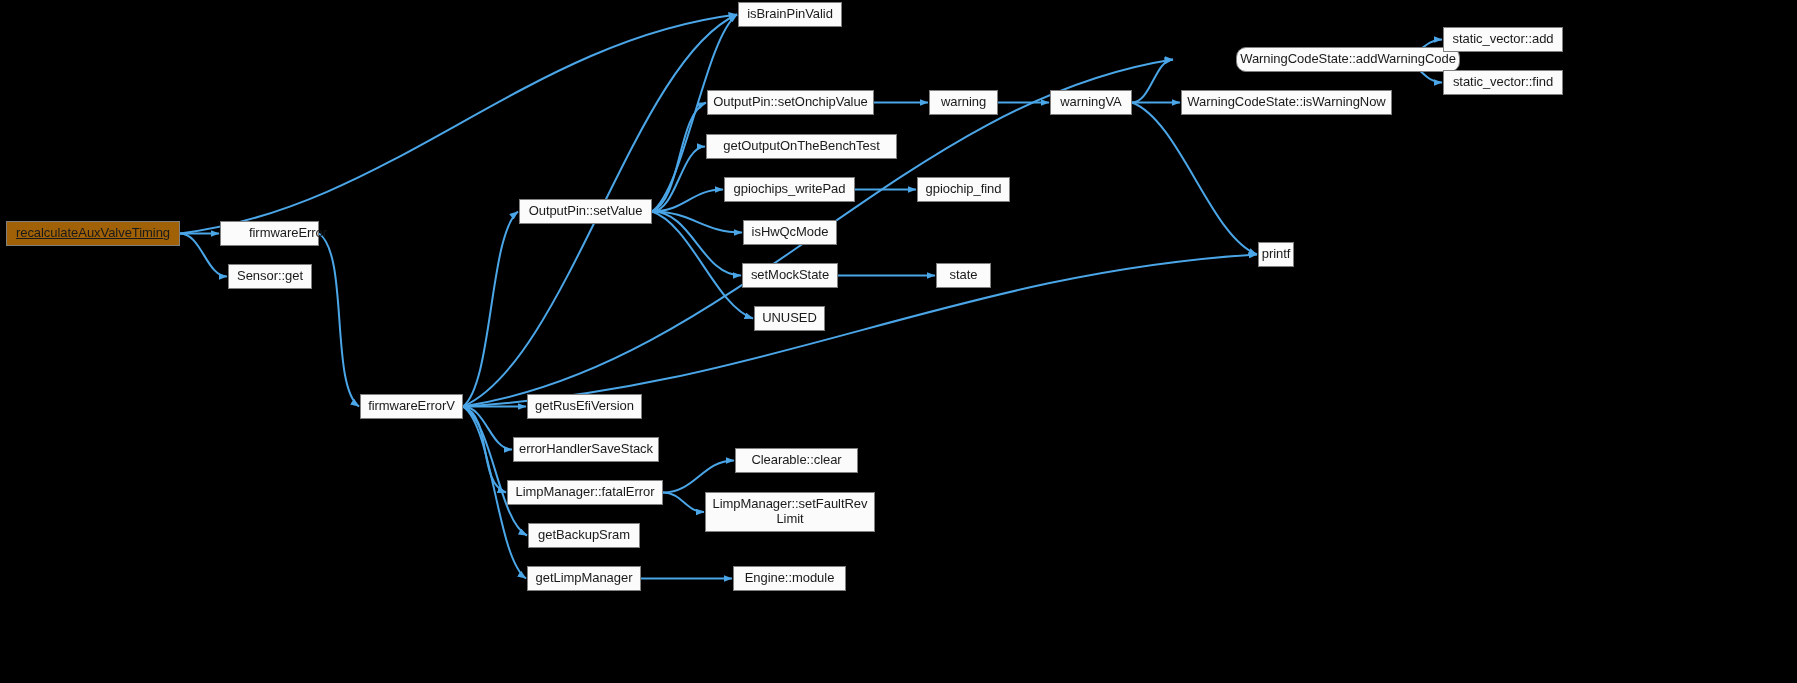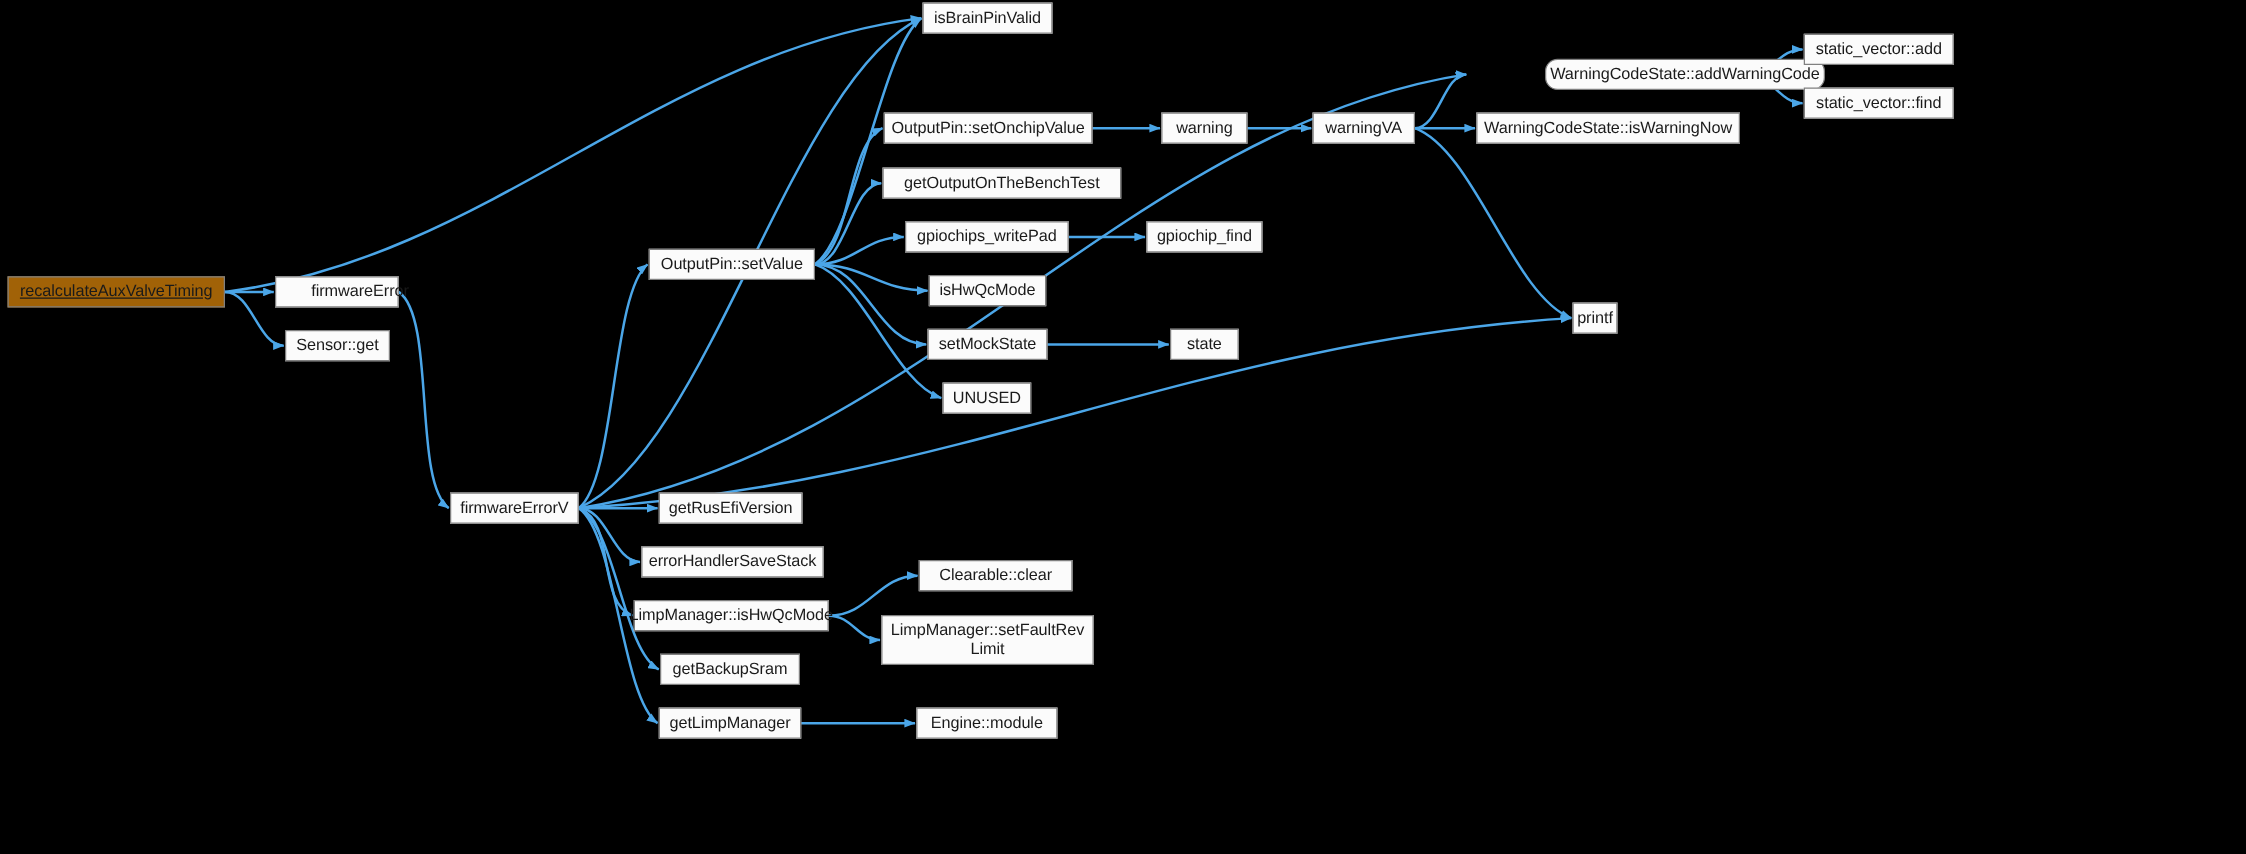--- a/index.html
+++ b/index.html
@@ -106,21 +106,21 @@
       <div class="node" style="left: 936px; top: 263px; width: 55px; height: 25px;">state</div>
       <div class="node" style="left: 929px; top: 90px; width: 69px; height: 25px;">warning</div>
       <div class="node" style="left: 1050px; top: 90px; width: 82px; height: 25px;">warningVA</div>
       <div class="node" style="left: 1236px; top: 47px; width: 224px; height: 25px; border-radius: 10px;">WarningCodeState::addWarningCode</div>
       <div class="node" style="left: 1181px; top: 90px; width: 211px; height: 25px;">WarningCodeState::isWarningNow</div>
       <div class="node" style="left: 1443px; top: 27px; width: 120px; height: 25px;">static_vector::add</div>
       <div class="node" style="left: 1443px; top: 70px; width: 120px; height: 25px;">static_vector::find</div>
       <div class="node" style="left: 1258px; top: 242px; width: 36px; height: 25px;">printf</div>
       <div class="node" style="left: 527px; top: 394px; width: 115px; height: 25px;">getRusEfiVersion</div>
       <div class="node" style="left: 513px; top: 437px; width: 146px; height: 25px;">errorHandlerSaveStack</div>
-      <div class="node" style="left: 507px; top: 480px; width: 156px; height: 25px;">LimpManager::isHwQcMode</div>
+      <div class="node" style="left: 507px; top: 480px; width: 156px; height: 25px;">LimpManager::fatalError</div>
       <div class="node" style="left: 528px; top: 523px; width: 112px; height: 25px;">getBackupSram</div>
       <div class="node" style="left: 527px; top: 566px; width: 114px; height: 25px;">getLimpManager</div>
       <div class="node" style="left: 735px; top: 448px; width: 123px; height: 25px;">Clearable::clear</div>
       <div class="node" style="left: 705px; top: 492px; width: 170px; height: 40px;">LimpManager::setFaultRev
 Limit</div>
       <div class="node" style="left: 733px; top: 566px; width: 113px; height: 25px;">Engine::module</div>
     </div>
 </div>
 
 </body></html>

